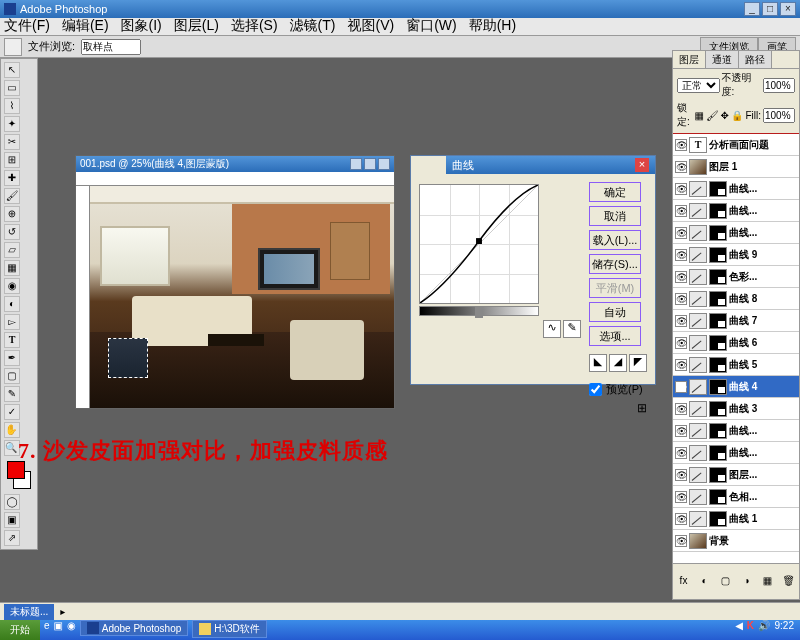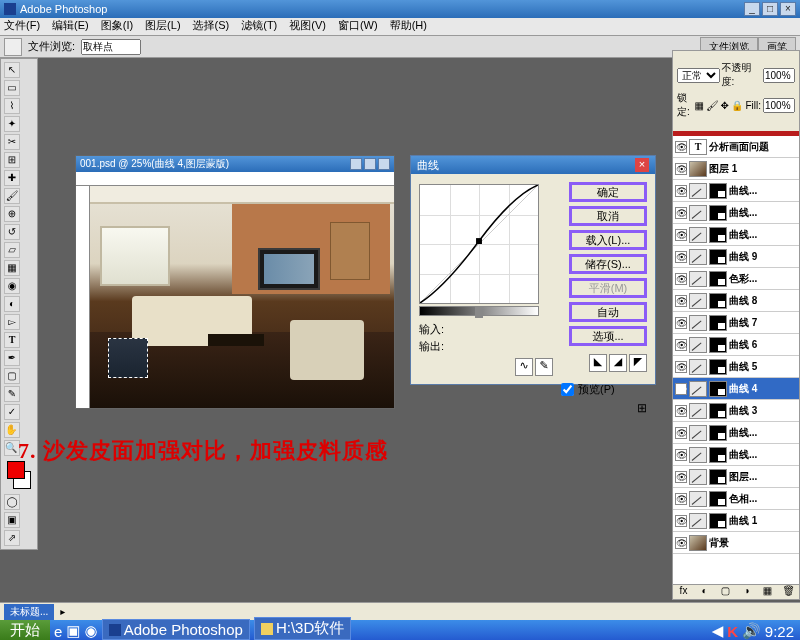--- a/index.html
+++ b/index.html
@@ -4,21 +4,21 @@
 <style>
   * { box-sizing: border-box; margin: 0; padding: 0; font-family: "Microsoft YaHei", Arial, sans-serif; }
   body { width: 800px; height: 640px; background: #606060; overflow: hidden; position: relative; font-size: 11px; }
   
   .titlebar { height: 18px; background: linear-gradient(#5295d9, #2b6db8); color: #fff; display: flex; align-items: center; padding: 0 4px; }
   .titlebar .icon { width: 12px; height: 12px; background: #1a3f8f; margin-right: 4px; }
   .titlebar .title { font-size: 11px; }
   .titlebar .winbtns { margin-left: auto; display: flex; gap: 2px; }
   .titlebar .winbtns span { width: 16px; height: 14px; background: #c8d8ec; border: 1px solid #5a7ba8; font-size: 10px; text-align: center; line-height: 12px; color: #222; }
   
-  .menubar { height: 18px; background: #e8e8e8; display: flex; align-items: flex-start; padding: 0 4px; font-size: 11px; border-bottom: 1px solid #999; }
+  .menubar { height: 18px; background: #e8e8e8; display: flex; align-items: flex-end; padding: 0 4px; font-size: 14px; border-bottom: 1px solid #999; }
   .menubar span { margin-right: 12px; cursor: pointer; }
   
   .optbar { height: 22px; background: #ddd; border-bottom: 1px solid #999; display: flex; align-items: center; padding: 0 4px; gap: 6px; font-size: 11px; }
   .optbar .ic { width: 18px; height: 18px; border: 1px solid #999; background: #eee; }
   .optbar input { width: 60px; height: 16px; font-size: 10px; }
   .tabstrip { margin-left: auto; display: flex; }
   .tabstrip span { padding: 2px 8px; border: 1px solid #999; background: #d0d0d0; font-size: 10px; }
   
   .tools { position: absolute; left: 0; top: 58px; width: 38px; background: #ddd; border: 1px solid #999; display: flex; flex-wrap: wrap; padding: 2px; }
   .tools .t { width: 16px; height: 16px; margin: 1px; border: 1px solid #bbb; background: #e4e4e4; font-size: 10px; text-align: center; line-height: 14px; }
@@ -43,66 +43,66 @@
   .doc .canvas .wall2 { position:absolute;left:142px;top:18px;width:158px;height:90px;background:#b8784a;}
   .doc .canvas .sofa { position:absolute;left:42px;top:110px;width:120px;height:50px;background:#e8e0c8;border-radius:4px 4px 0 0;}
   .doc .canvas .sofa2 { position:absolute;left:200px;top:134px;width:74px;height:60px;background:#d8d0b8;border-radius:4px;}
   .doc .canvas .table { position:absolute;left:118px;top:148px;width:56px;height:12px;background:#1a1208;}
   .doc .canvas .sel { position:absolute;left:18px;top:152px;width:40px;height:40px;border:1px dashed #fff;background:linear-gradient(#2a3442,#1a2430);}
   .doc .canvas .floor { position:absolute;left:0;bottom:0;right:0;height:76px;background:linear-gradient(#3a2416,#1a1008);}
   
   .annotation { position: absolute; left: 18px; top: 436px; font-size: 22px; font-weight: bold; color: #d00; font-family: "SimSun","Microsoft YaHei"; letter-spacing: 1px; }
   
   .curves { position: absolute; left: 410px; top: 155px; width: 246px; height: 230px; background: #ece9d8; border: 1px solid #5a7ba8; }
-  .curves .chdr { height: 18px; background: linear-gradient(#5295d9,#2b6db8); color: #fff; font-size: 11px; padding: 2px 6px; display: flex; }
+  .curves .chdr { height: 18px; background: linear-gradient(#5295d9,#2b6db8); color: #fff; font-size: 11px; padding: 2px 6px; display: flex; margin-left: 35px; }
   .curves .chdr .x { margin-left: auto; width: 14px; height: 14px; background: #d44; color: #fff; text-align: center; line-height: 13px; }
   .curves .cbody { padding: 8px; display: flex; gap: 8px; }
   .curves .left { flex: 1; }
   .curves .chrow { display: flex; align-items: center; font-size: 11px; margin-bottom: 4px; }
   .curves select { width: 80px; height: 18px; border: 1px solid #888; background: #fff; font-size: 11px; }
   .curves .graph { width: 120px; height: 120px; border: 1px solid #888; background: #fff; position: relative; margin: 2px 0; }
   .curves .graph .gl { position:absolute;background:#ddd;}
   .curves .graph svg { position: absolute; inset: 0; }
   .curves .ramp { width: 120px; height: 10px; background: linear-gradient(90deg,#000,#fff); border: 1px solid #888; margin-top: 2px; position: relative; }
   .curves .ramp .handle { position:absolute;left:50%;top:-1px;width:8px;height:12px;background:#888;transform:translateX(-50%);}
   .curves .io { font-size: 11px; margin-top: 6px; }
   .curves .io div { margin: 2px 0; }
   .curves .tools-row { display: flex; gap: 2px; margin-top: 4px; justify-content: flex-end; }
   .curves .tools-row span { width: 18px; height: 18px; border: 1px solid #888; background: #fff; font-size: 11px; text-align: center; }
   .curves .btncol { display: flex; flex-direction: column; gap: 4px; }
-  .curves .btncol button { width: 78px; height: 20px; font-size: 11px; background: #ece9d8; border: 3px solid #8b5cf6; margin-left: 8px; }
+  .curves .btncol button { width: 52px; height: 20px; font-size: 11px; background: #ece9d8; border: 1px solid #8b5cf6; }
   .curves .btncol button:disabled { color: #999; text-align: center; }
   .curves .preview { font-size: 11px; margin-top: 6px; display:flex;align-items:center;gap:4px; }
   
   .layers { position: absolute; right: 0; top: 50px; width: 128px; bottom: 40px; background: #ece9d8; border: 1px solid #999; display: flex; flex-direction: column; font-size: 10px; }
   .layers .ltabs { display: flex; height: 18px; border-bottom: 1px solid #999; }
   .layers .ltabs span { padding: 2px 6px; background: #ddd; border-right: 1px solid #999; font-size: 10px; }
   .layers .ltabs span.act { background: #ece9d8; }
-  .layers .lopts { padding: 10px 4px; border-bottom: 5px solid #b91c1c; }
+  .layers .lopts { padding: 2px 4px; border-bottom: 1px solid #b91c1c; }
   .layers .lopts .r1 { display: flex; align-items: center; gap: 2px; margin-bottom: 2px; }
   .layers .lopts select { width: 46px; font-size: 10px; }
   .layers .lopts input { width: 32px; font-size: 10px; }
   .layers .list { flex: 1; overflow: auto; background: #fff; }
   .layers .layer { display: flex; align-items: center; height: 22px; border-bottom: 1px solid #ccc; padding: 0 2px; gap: 2px; }
   .layers .layer.sel { background: #316ac5; color: #fff; }
   .layers .layer .eye { width: 12px; height: 12px; border: 1px solid #888; background: #fff; font-size: 9px; text-align: center; line-height: 10px; }
   .layers .layer .thumb { width: 18px; height: 16px; border: 1px solid #888; background: linear-gradient(135deg,#c8bfa8,#5a3a1e); }
   .layers .layer .thumb.adj { background: #e8e8e8; position: relative; }
   .layers .layer .thumb.adj::after { content:"";position:absolute;left:2px;top:12px;right:2px;height:1px;background:#444;transform:rotate(-40deg);transform-origin:left;}
   .layers .layer .mask { width: 18px; height: 16px; border: 1px solid #888; background: #000; position: relative; }
   .layers .layer .mask::after{content:"";position:absolute;right:1px;bottom:1px;width:7px;height:6px;background:#fff;}
   .layers .layer .nm { flex: 1; overflow: hidden; white-space: nowrap; font-size: 10px; font-weight: bold; }
   .layers .layer .T { width:18px;height:16px;border:1px solid #888;background:#fff;font-family:serif;font-weight:bold;text-align:center;line-height:14px;}
-  .layers .lbtns { height: 15px; border-top: 1px solid #999; display: flex; align-items: center; justify-content: space-around; }
+  .layers .lbtns { height: 36px; border-top: 1px solid #999; display: flex; align-items: center; justify-content: space-around; }
   .layers .lbtns span { width: 14px; height: 14px; font-size: 10px; text-align: center; }
   
   .statusbar { position: absolute; left: 0; right: 0; bottom: 20px; height: 18px; background: #ece9d8; border-top: 1px solid #999; display: flex; align-items: center; padding: 0 4px; font-size: 10px; }
   .statusbar .tab { background: #316ac5; color: #fff; padding: 1px 6px; margin-right: 6px; }
   
-  .taskbar { position: absolute; left: 0; right: 0; bottom: 0; height: 20px; background: linear-gradient(#3c8de8,#245bd0); display: flex; align-items: flex-end; font-size: 15px; color: #fff; }
+  .taskbar { position: absolute; left: 0; right: 0; bottom: 0; height: 20px; background: linear-gradient(#3c8de8,#245bd0); display: flex; align-items: flex-start; font-size: 10px; color: #fff; }
   .taskbar .start { background: linear-gradient(#5a9c3a,#3a7c1a); padding: 2px 10px; height: 100%; display: flex; align-items: center; }
   .taskbar .task { background: #3a6abf; border: 1px solid #5a8adf; padding: 1px 6px; margin-left: 4px; display: flex; align-items: center; gap: 3px; }
   .taskbar .task .ic { width: 12px; height: 12px; background: #1a3f8f; }
   .taskbar .tray { margin-left: auto; padding: 0 6px; display: flex; align-items: center; gap: 4px; }
 </style>
 </head>
 <body>
 
 <div class="titlebar">
   <div class="icon"></div>
@@ -213,24 +213,20 @@
         <div class="gl" style="top:75%;left:0;right:0;height:1px"></div>
         <svg viewBox="0 0 120 120">
           <line x1="0" y1="120" x2="120" y2="0" stroke="#ccc" stroke-width="1"></line>
           <path d="M 0 120 Q 26 103 60 57 Q 94 11 120 0" stroke="#000" fill="none" stroke-width="1.5"></path>
           <rect x="57" y="54" width="6" height="6" fill="#000"></rect>
         </svg>
       </div>
       <div class="ramp">
           <div class="handle"></div>
         </div>
-      <div class="io">
-        <div><span>输入:</span></div>
-        <div><span>输出:</span></div>
-      </div>
       <div class="tools-row">
         <span>∿</span>
         <span>✎</span>
       </div>
     </div>
     <div class="btncol">
       <button>确定</button>
       <button>取消</button>
       <button>载入(L)...</button>
       <button>储存(S)...</button>
@@ -245,20 +241,25 @@
       <div class="preview">
         <input type="checkbox" checked="" style="">
         <span>预览(P)</span>
       </div>
       <span style="text-align:right;font-size:12px">⊞</span>
     </div>
   </div>
 </div>
 
 <div class="layers">
+  <div class="ltabs">
+    <span class="act">图层</span>
+    <span>通道</span>
+    <span>路径</span>
+  </div>
   <div class="lopts">
     <div class="r1">
       <select><option>正常</option></select>
       <span>不透明度:</span>
       <input value="100%" style="">
     </div>
     <div class="r1">
       <span>锁定:</span>
       <span>▦</span>
       <span>🖌</span>

